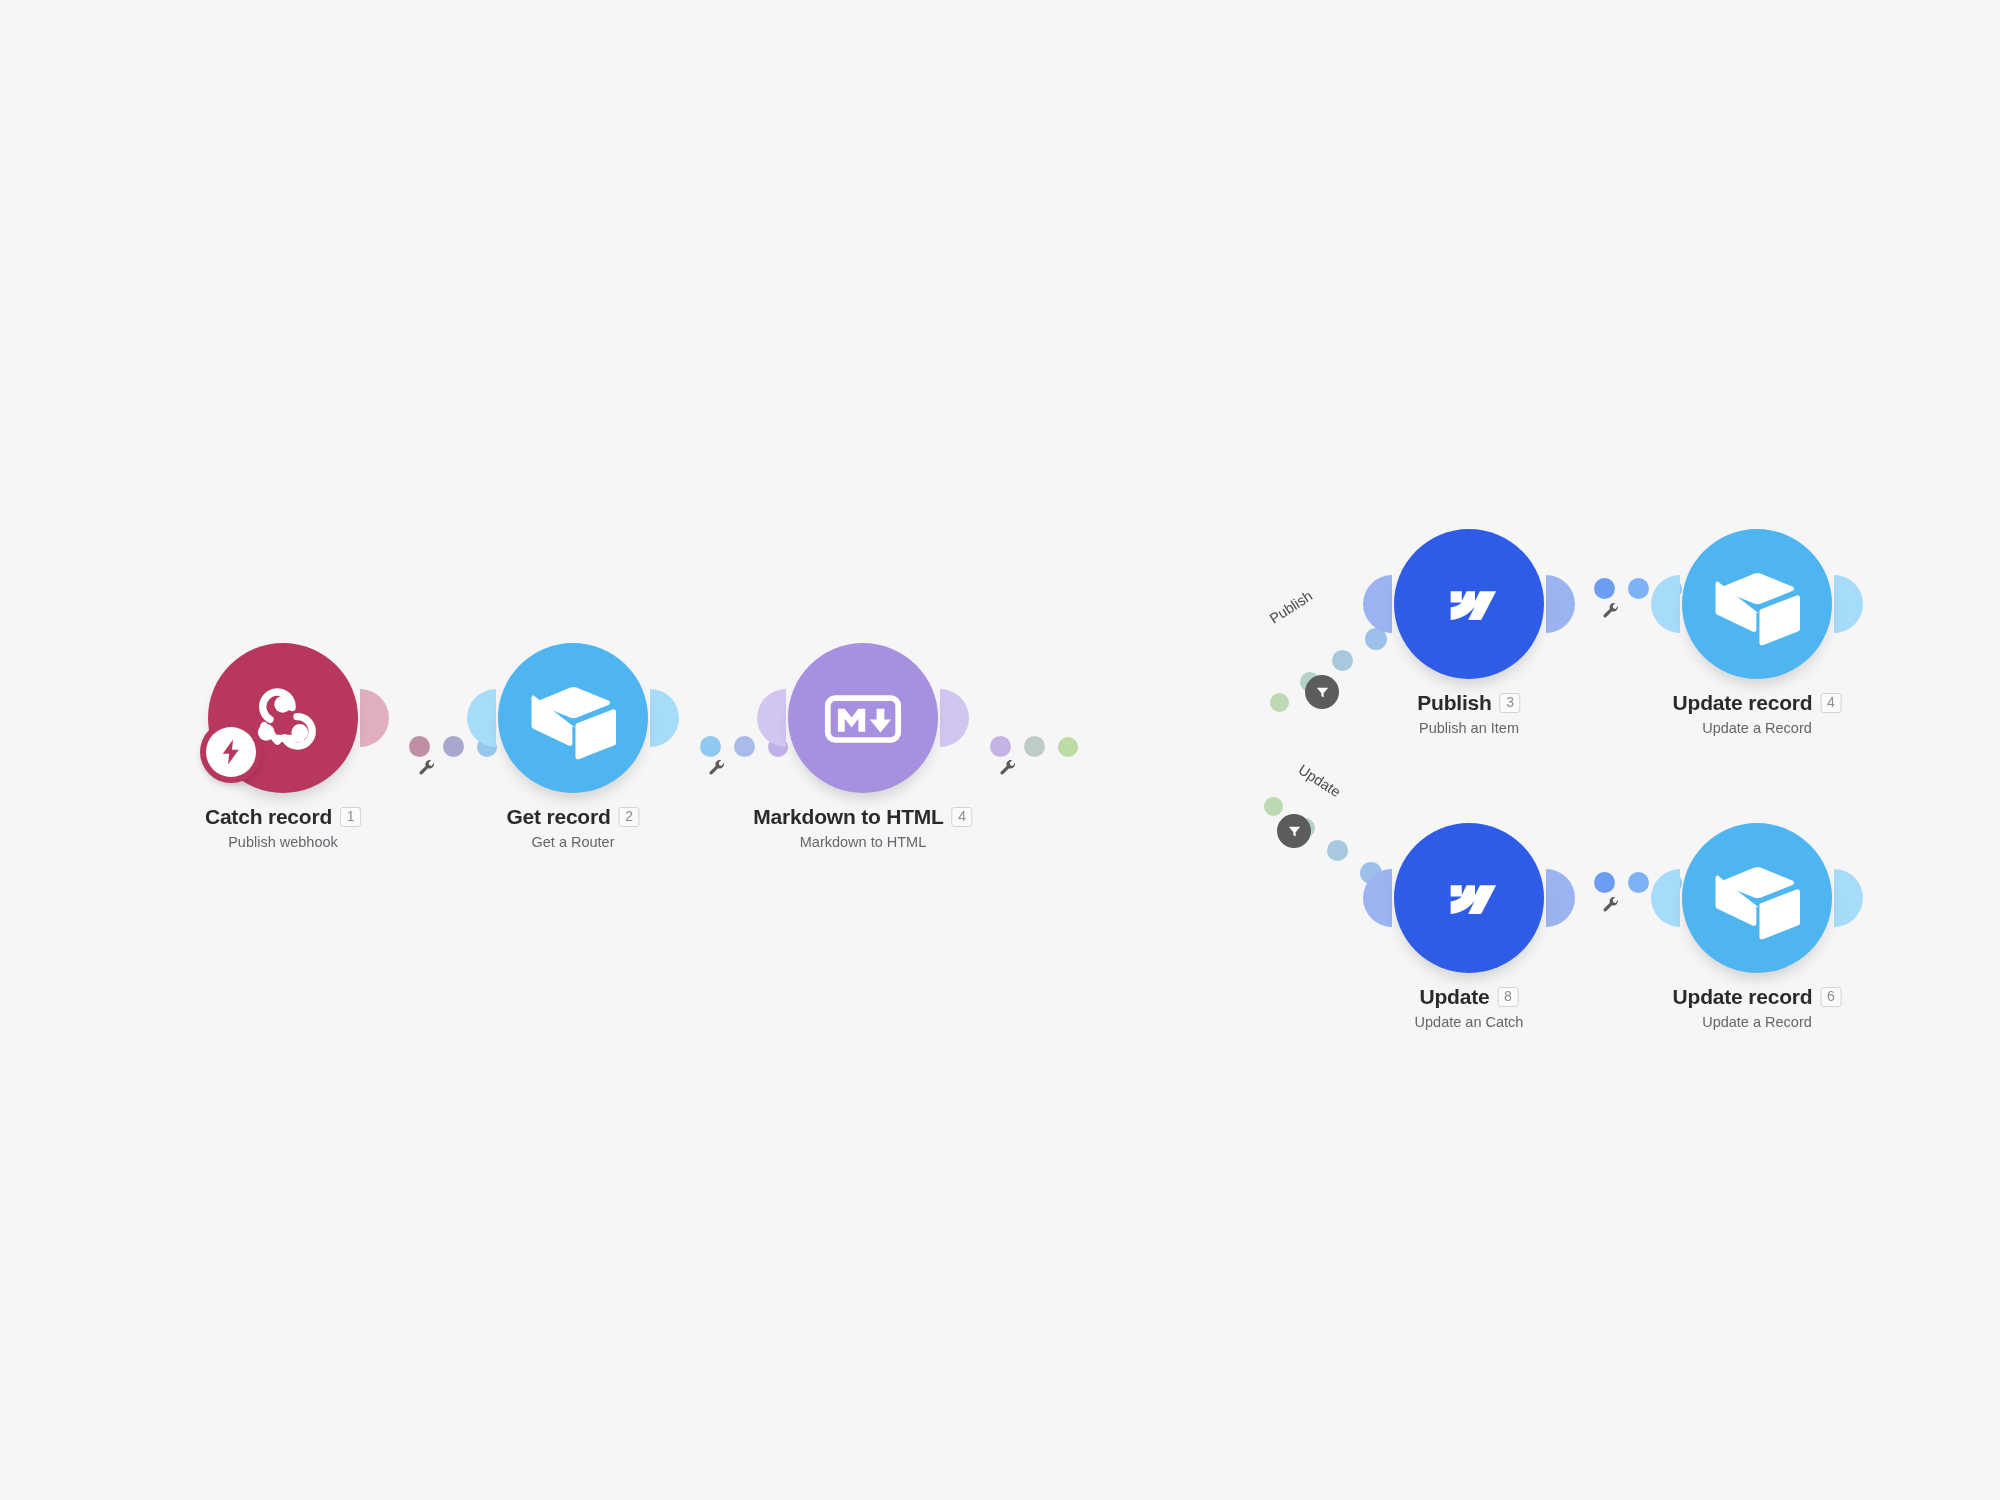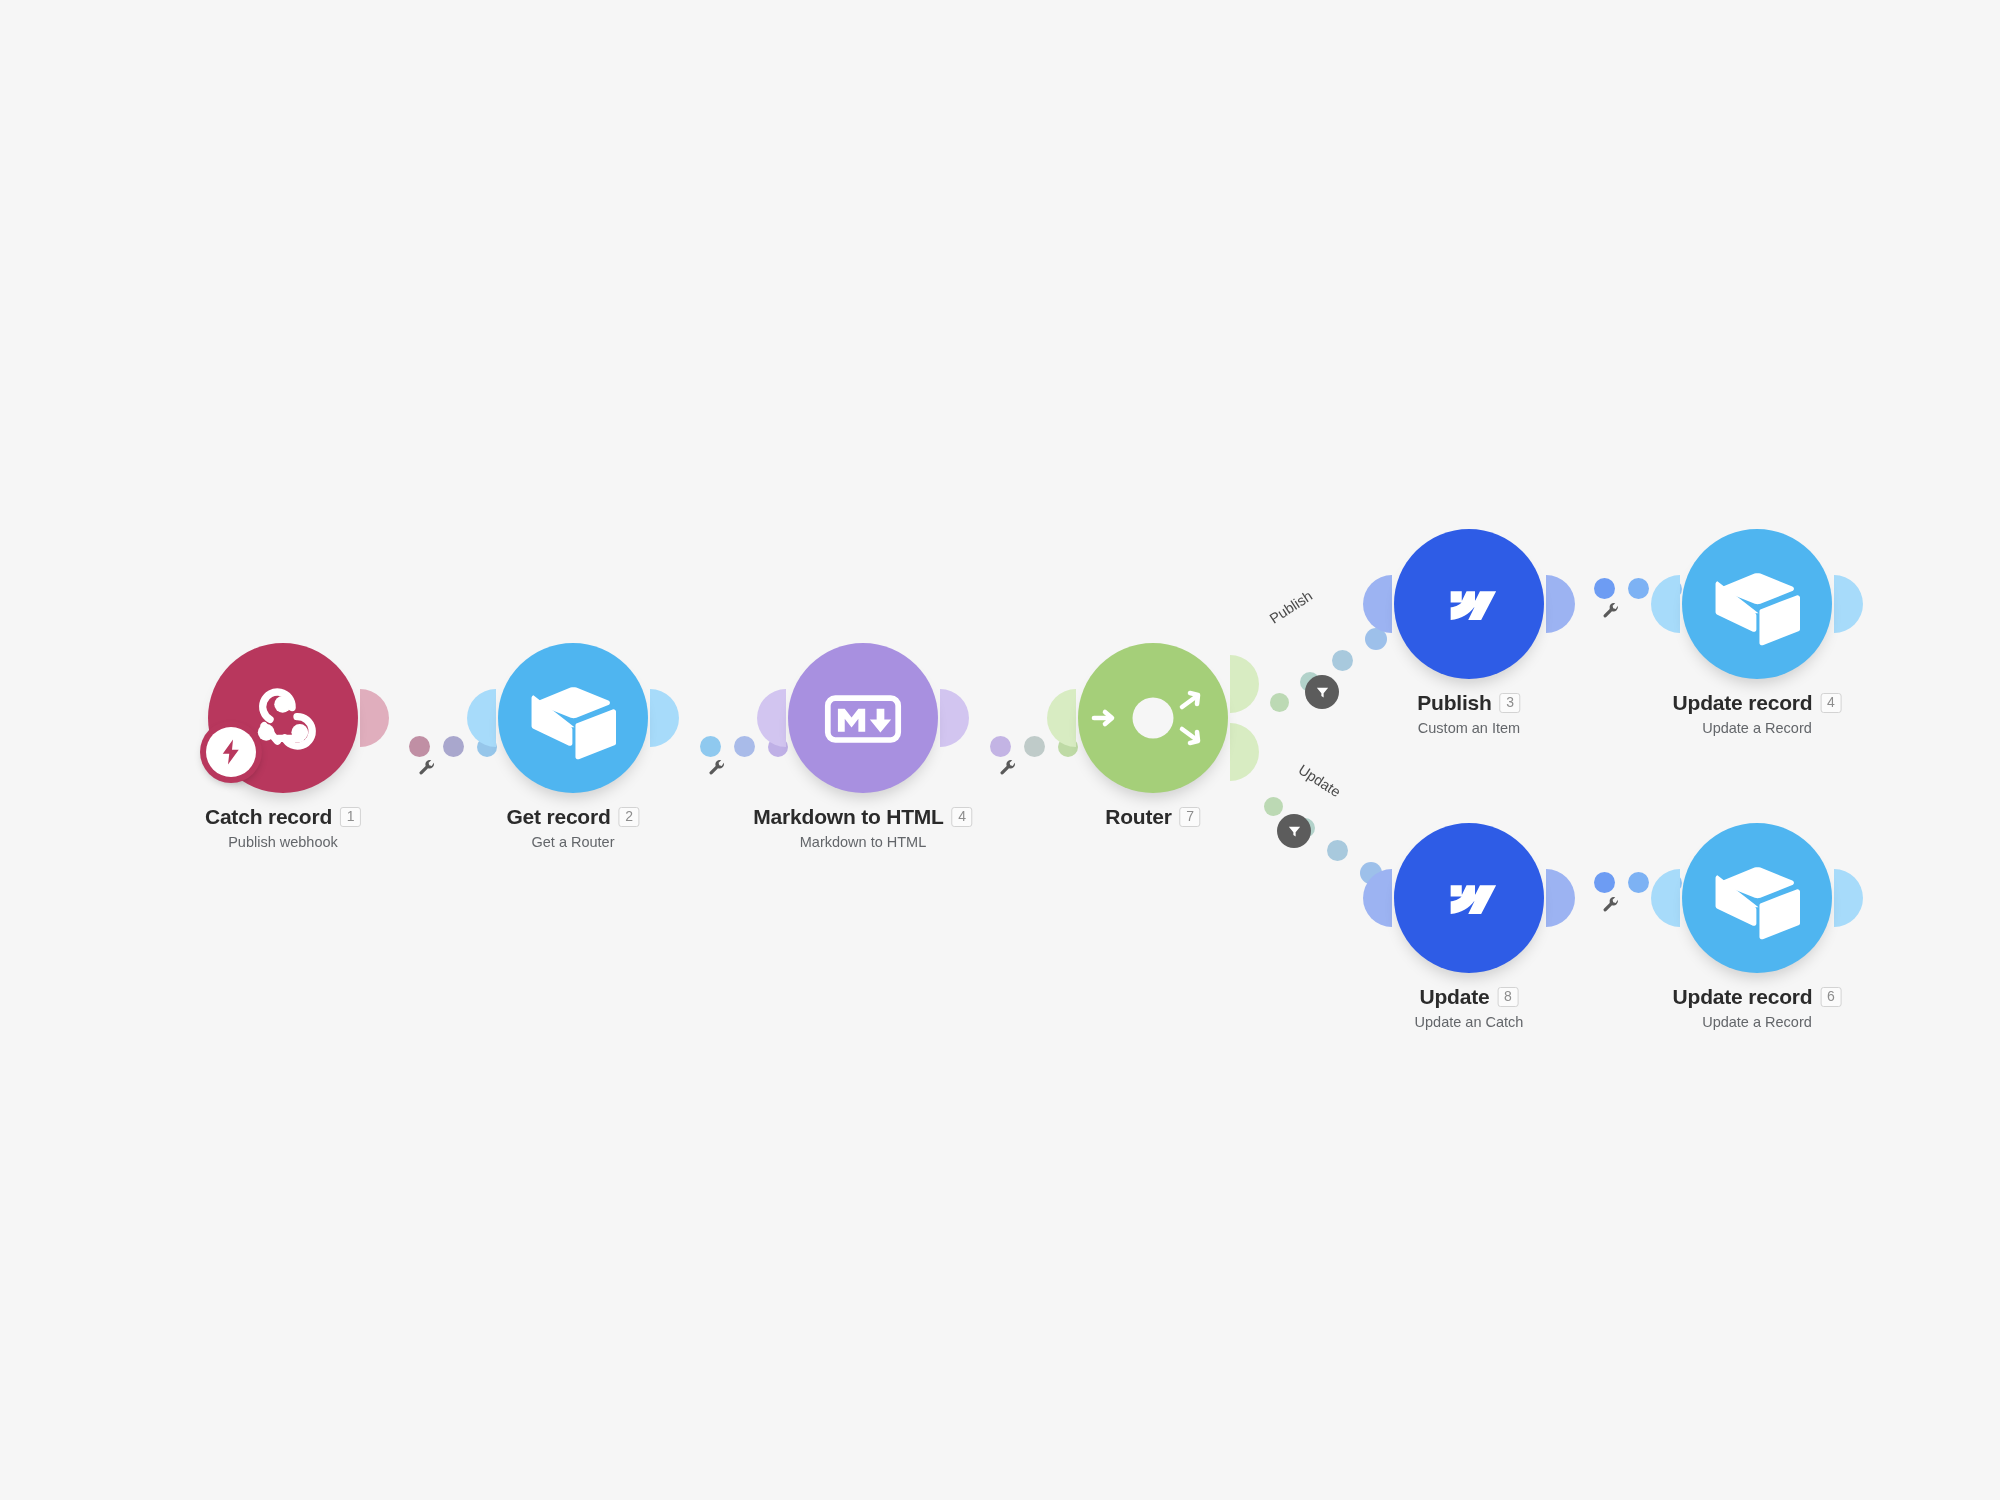--- a/index.html
+++ b/index.html
@@ -255,44 +255,20 @@
 
   <div class="dot" style="left:990px; top:736px; width:21px; height:21px; background:#c3b4e4;"></div>
   <div class="dot" style="left:1024px; top:736px; width:21px; height:21px; background:#bfcbc9;"></div>
   <div class="dot" style="left:1058px; top:737px; width:20px; height:20px; background:#bedaa5;"></div>
   <div class="wrench" style="left:998px; top:758px;">
     <svg viewBox="0 0 24 24">
         <path fill="#5a5a5a" d="M20.1 5.6a5.4 5.4 0 0 1-6.9 6.7L6.6 18.9a2 2 0 1 1-2.8-2.8l6.6-6.6a5.4 5.4 0 0 1 6.7-6.9l-3.2 3.2 0.8 3 3 0.8z"></path>
       </svg>
   </div>
 
-  <div class="node" id="node-router" style="left:1078px; top:643px;">
-    <div class="stub left" style="background:#d8ecc2;"></div>
-    <div class="stub right up" style="background:#d8ecc2;"></div>
-    <div class="stub right down" style="background:#d8ecc2;"></div>
-    <div class="node-circle" style="background:#a5cf79;">
-      <svg width="150" height="150" viewBox="0 0 150 150">
-        <circle cx="75" cy="75" r="20.5" fill="#f6f6f6"></circle>
-        <g stroke="#ffffff" stroke-width="4.6" fill="none" stroke-linecap="round" stroke-linejoin="round">
-          <path d="M16 75 H33"></path>
-          <path d="M27 69 L34 75 L27 81"></path>
-          <path d="M104 64 L119 53"></path>
-          <path d="M112 50 L120 52 L119 61"></path>
-          <path d="M104 86 L119 97"></path>
-          <path d="M112 100 L120 98 L119 89"></path>
-        </g>
-      </svg>
-    </div>
-    <div class="node-label">
-      <div class="node-title-row">
-        <span class="node-title">Router</span>
-        <span class="node-badge">7</span>
-      </div>
-    </div>
-  </div>
 
   <div class="dot" style="left:1270px; top:693px; width:19px; height:19px; background:#bcd9b4;"></div>
   <div class="dot" style="left:1300px; top:672px; width:20px; height:20px; background:#b2d2ca;"></div>
   <div class="dot" style="left:1332px; top:650px; width:21px; height:21px; background:#a8c9dd;"></div>
   <div class="dot" style="left:1365px; top:628px; width:22px; height:22px; background:#9dc0ea;"></div>
   <div class="dot" style="left:1399px; top:606px; width:22px; height:22px; background:#92b6ef;"></div>
   <div class="route-label" style="left:1271px; top:612px; transform: rotate(-33deg);">Publish</div>
   <div class="filter-badge" style="left:1305px; top:675px;">
     <svg width="17" height="17" viewBox="0 0 24 24">
       <path fill="#ffffff" d="M4 5.2h16L13.6 13v6.2l-3.2-2.1V13z"></path>
@@ -317,21 +293,21 @@
     <div class="node-circle" style="background:#2e5ce6;">
       <svg width="74" height="74" viewBox="0 0 48 48">
         <path fill="#ffffff" d="M41.6 15.8 31.9 34.4h-8.4l4.0-8.3h-0.2c-3.3 4.5-8.2 7.4-15.2 8.3V26.2s4.5-0.3 7.1-3.1h-7.1v-7.3h7.2v6h0.2l2.9-6h5.5v6h0.2l3.0-6z"></path>
       </svg>
     </div>
     <div class="node-label">
       <div class="node-title-row">
         <span class="node-title">Publish</span>
         <span class="node-badge">3</span>
       </div>
-      <div class="node-sub">Custom an Item</div>
+      <div class="node-sub">Publish an Item</div>
     </div>
   </div>
 
   <div class="dot" style="left:1594px; top:578px; width:21px; height:21px; background:#6d9cf3;"></div>
   <div class="dot" style="left:1628px; top:578px; width:21px; height:21px; background:#7db2f4;"></div>
   <div class="dot" style="left:1662px; top:579px; width:20px; height:20px; background:#8ec6f5;"></div>
   <div class="wrench" style="left:1601px; top:601px;">
     <svg viewBox="0 0 24 24">
         <path fill="#5a5a5a" d="M20.1 5.6a5.4 5.4 0 0 1-6.9 6.7L6.6 18.9a2 2 0 1 1-2.8-2.8l6.6-6.6a5.4 5.4 0 0 1 6.7-6.9l-3.2 3.2 0.8 3 3 0.8z"></path>
       </svg>

